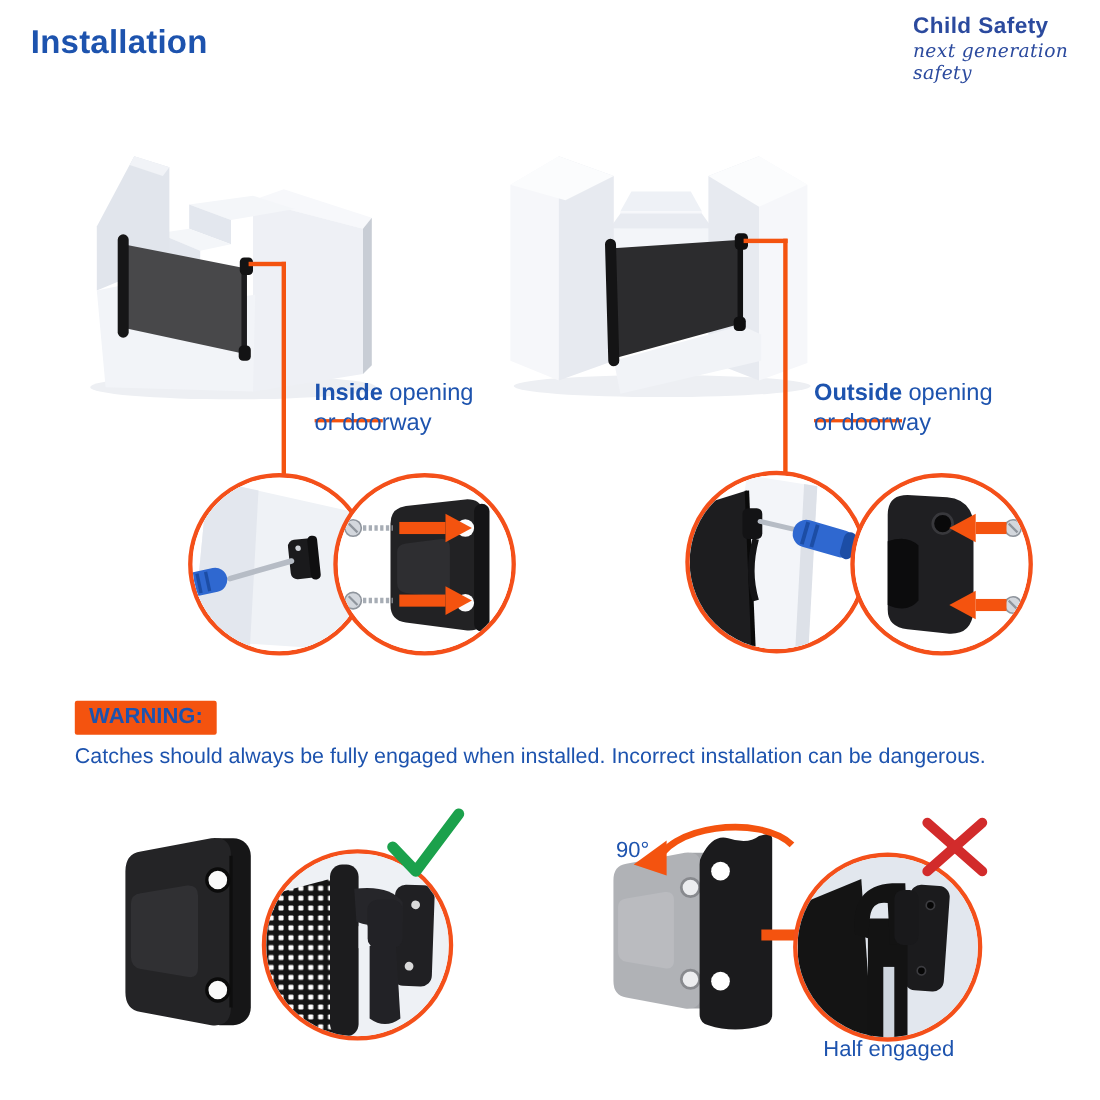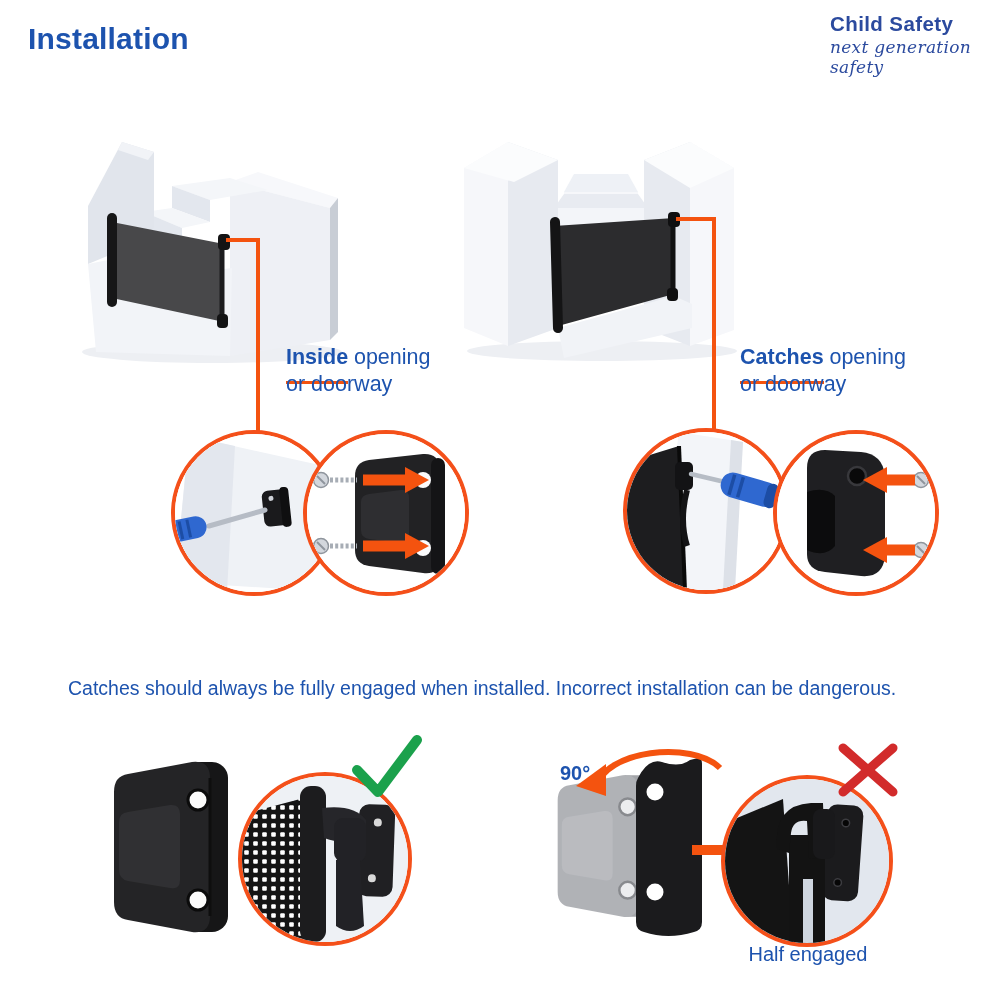--- a/index.html
+++ b/index.html
@@ -28,21 +28,21 @@
   .callout{border:4px solid #f4501a;border-radius:50%;background:#fff;overflow:hidden;}
   .z2{z-index:2;}
   .callout svg{display:block;}
 
   
   .warn-badge{left:68px;top:637px;background:#f4530f;color:#1d53ae;font-weight:700;
               font-size:20px;padding:3px 13px 5px 13px;border-radius:2px;}
   .warn-text{left:68px;top:677px;width:910px;font-size:19.5px;color:#1d53ae;}
 
   .engage-label{font-size:20px;color:#1d53ae;text-align:center;}
-  .deg-label{left:560px;top:762px;font-size:20px;font-weight:700;color:#1d53ae;z-index:3;}
+  .deg-label{left:560px;top:762px;font-size:20px;font-weight:400;color:#1d53ae;z-index:3;}
 </style>
 </head>
 <body>
 
 <div class="page">
 
   <div class="abs title">Installation</div>
 
   <div class="abs logo">
     <div class="logo-sub">Child Safety</div>
@@ -107,21 +107,21 @@
   <div class="abs leader" style="left:226px;top:238px;width:34px;height:4px"></div>
   <div class="abs leader" style="left:256px;top:238px;width:4px;height:194px"></div>
   <div class="abs leader" style="left:676px;top:217px;width:40px;height:4px"></div>
   <div class="abs leader" style="left:712px;top:217px;width:4px;height:215px"></div>
 
   <div class="abs opening-label" style="left:286px;top:344px">
     <span class="lbl-bold">Inside</span><span class="lbl-rest">opening</span>
     <div>or doorway</div>
   </div>
   <div class="abs opening-label" style="left:740px;top:344px">
-    <span class="lbl-bold">Catches</span><span class="lbl-rest">opening</span>
+    <span class="lbl-bold">Outside</span><span class="lbl-rest">opening</span>
     <div>or doorway</div>
   </div>
 
   <div class="abs callout" style="left:171px;top:430px;width:158px;height:158px">
     <svg width="158" height="158" viewBox="0 0 158 158">
       <rect width="158" height="158" fill="#ffffff"></rect>
       <polygon points="14,2 158,34 158,158 0,148" fill="#eff2f6"></polygon>
       <polygon points="14,2 60,12 52,158 0,148" fill="#e3e7ee"></polygon>
       <g transform="rotate(-6 100 74)">
         <rect x="88" y="56" width="24" height="36" rx="6" fill="#1a1a1c"></rect>
@@ -206,20 +206,21 @@
         <rect x="110" y="40.5" width="28" height="11" fill="#f4530f"></rect>
         <polygon points="110,33 86,46 110,59" fill="#f4530f"></polygon>
       </g>
       <g>
         <rect x="110" y="110.5" width="28" height="11" fill="#f4530f"></rect>
         <polygon points="110,103 86,116 110,129" fill="#f4530f"></polygon>
       </g>
     </svg>
   </div>
 
+  <div class="abs warn-badge">WARNING:</div>
   <div class="abs warn-text">Catches should always be fully engaged when installed. Incorrect installation can be dangerous.</div>
 
   <svg class="abs" style="left:88px;top:752px" width="150" height="190" viewBox="0 0 150 190">
     <rect x="96" y="10" width="44" height="170" rx="16" fill="#161617"></rect>
     <path d="M40,22 L104,10 Q122,8 122,26 L122,164 Q122,182 104,180 L40,168 Q26,166 26,150 L26,40 Q26,24 40,22 Z" fill="#242426"></path>
     <path d="M40,60 L82,53 Q92,52 92,62 L92,128 Q92,138 82,136 L40,129 Q31,127 31,118 L31,70 Q31,61 40,60 Z" fill="#303033"></path>
     <line x1="122" y1="26" x2="122" y2="164" stroke="#0e0e0e" stroke-width="3"></line>
     <circle cx="110" cy="48" r="10" fill="#fafafa" stroke="#0b0b0b" stroke-width="3"></circle>
     <circle cx="110" cy="148" r="10" fill="#fafafa" stroke="#0b0b0b" stroke-width="3"></circle>
   </svg>

